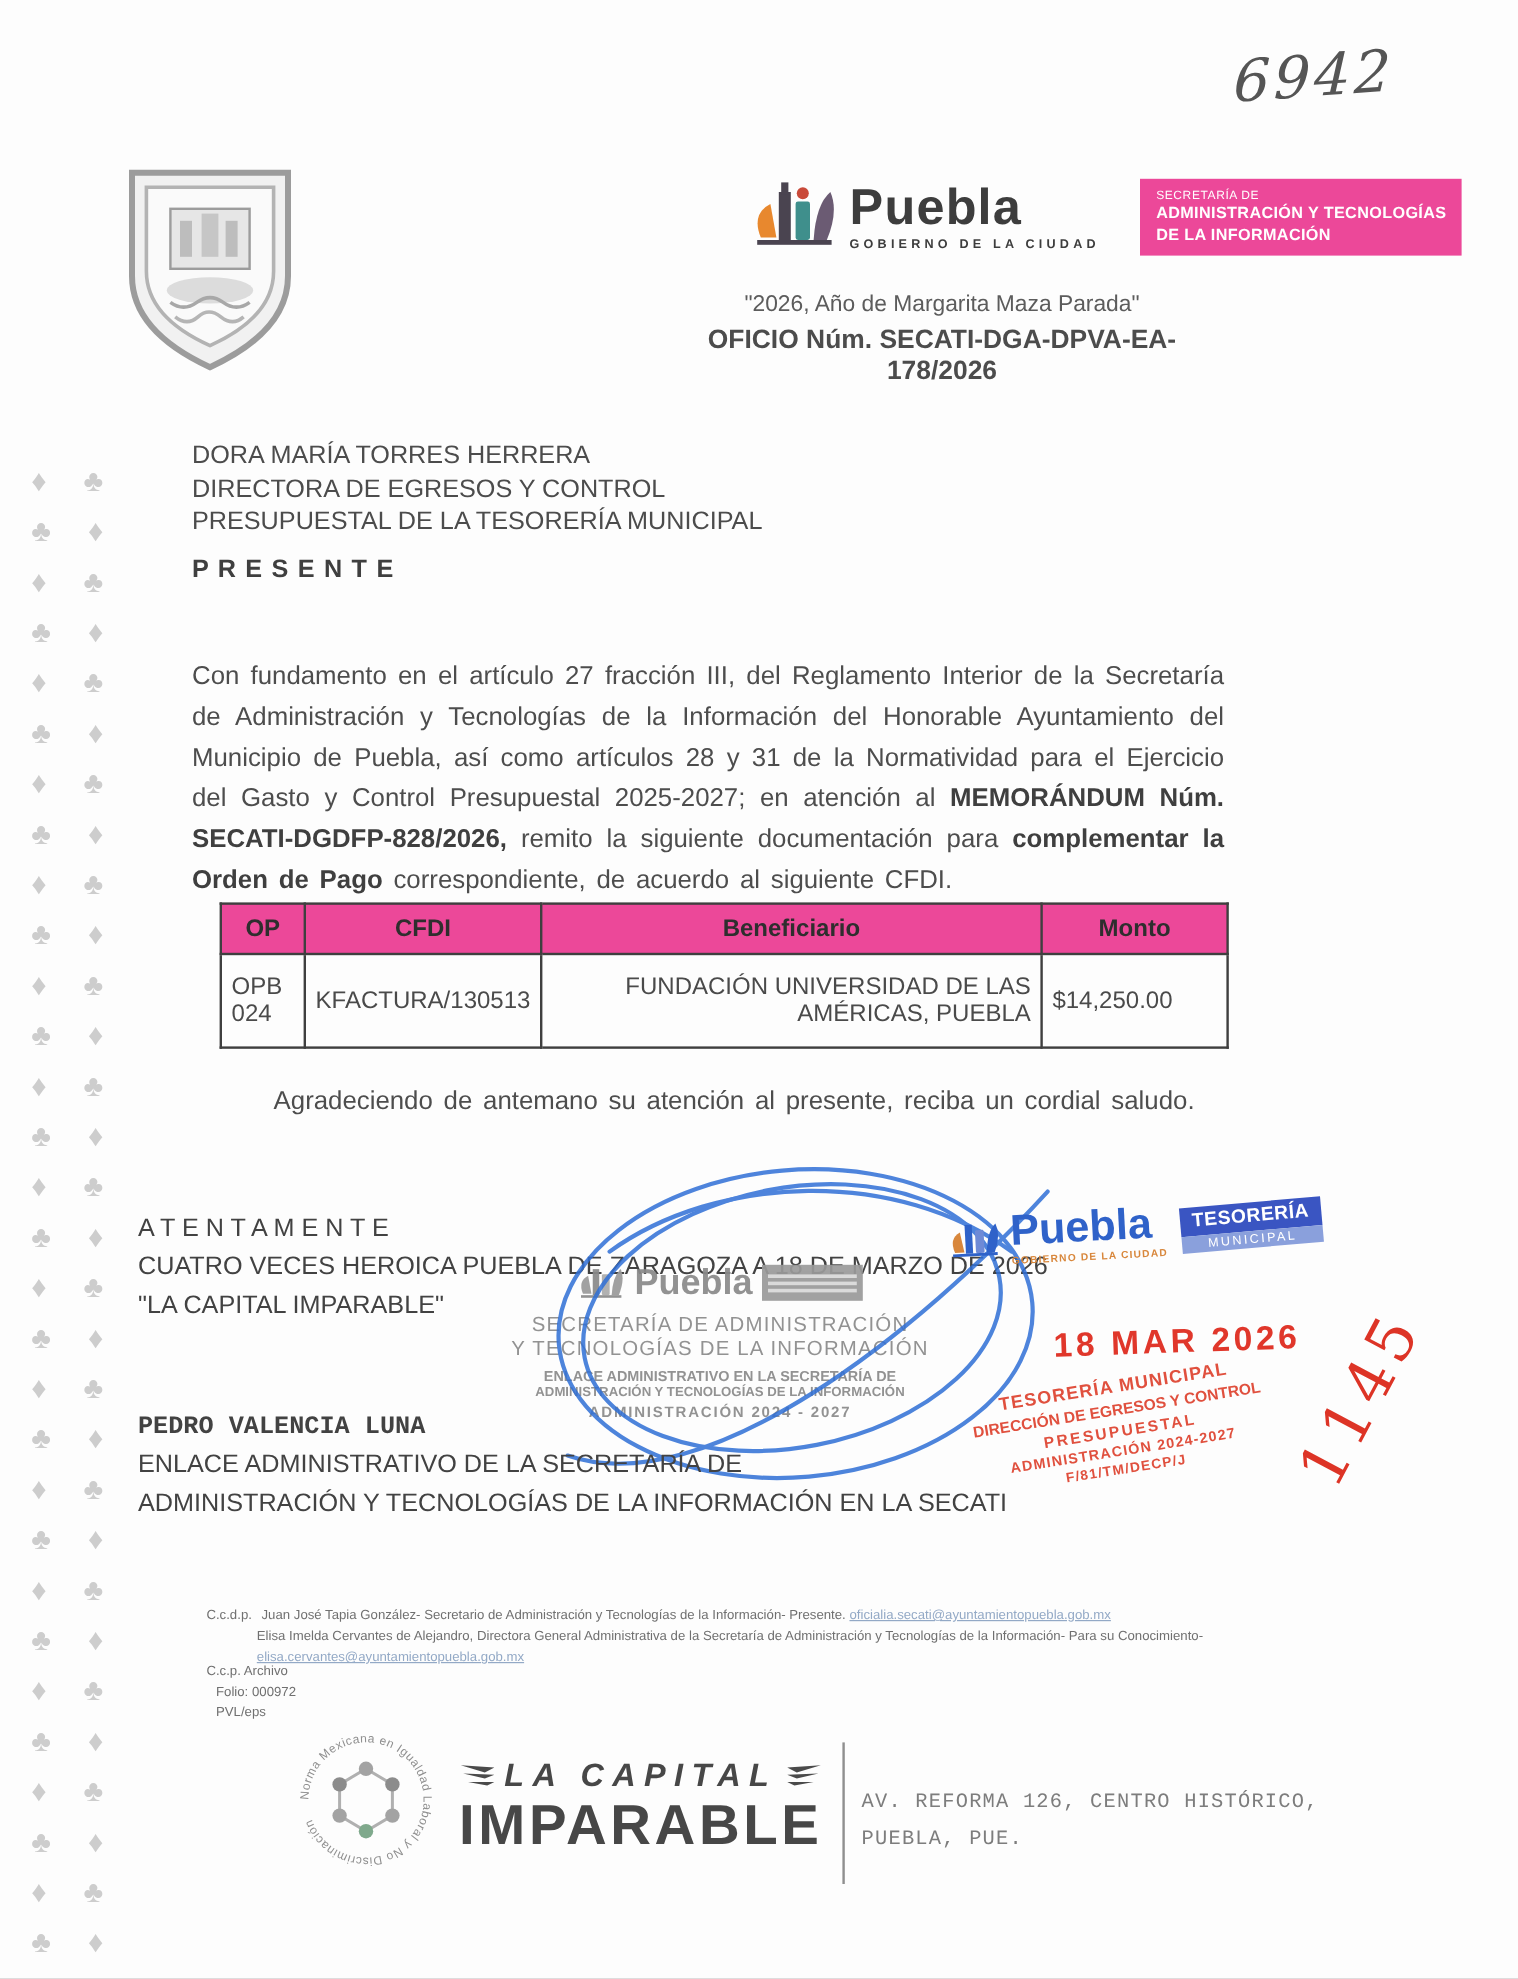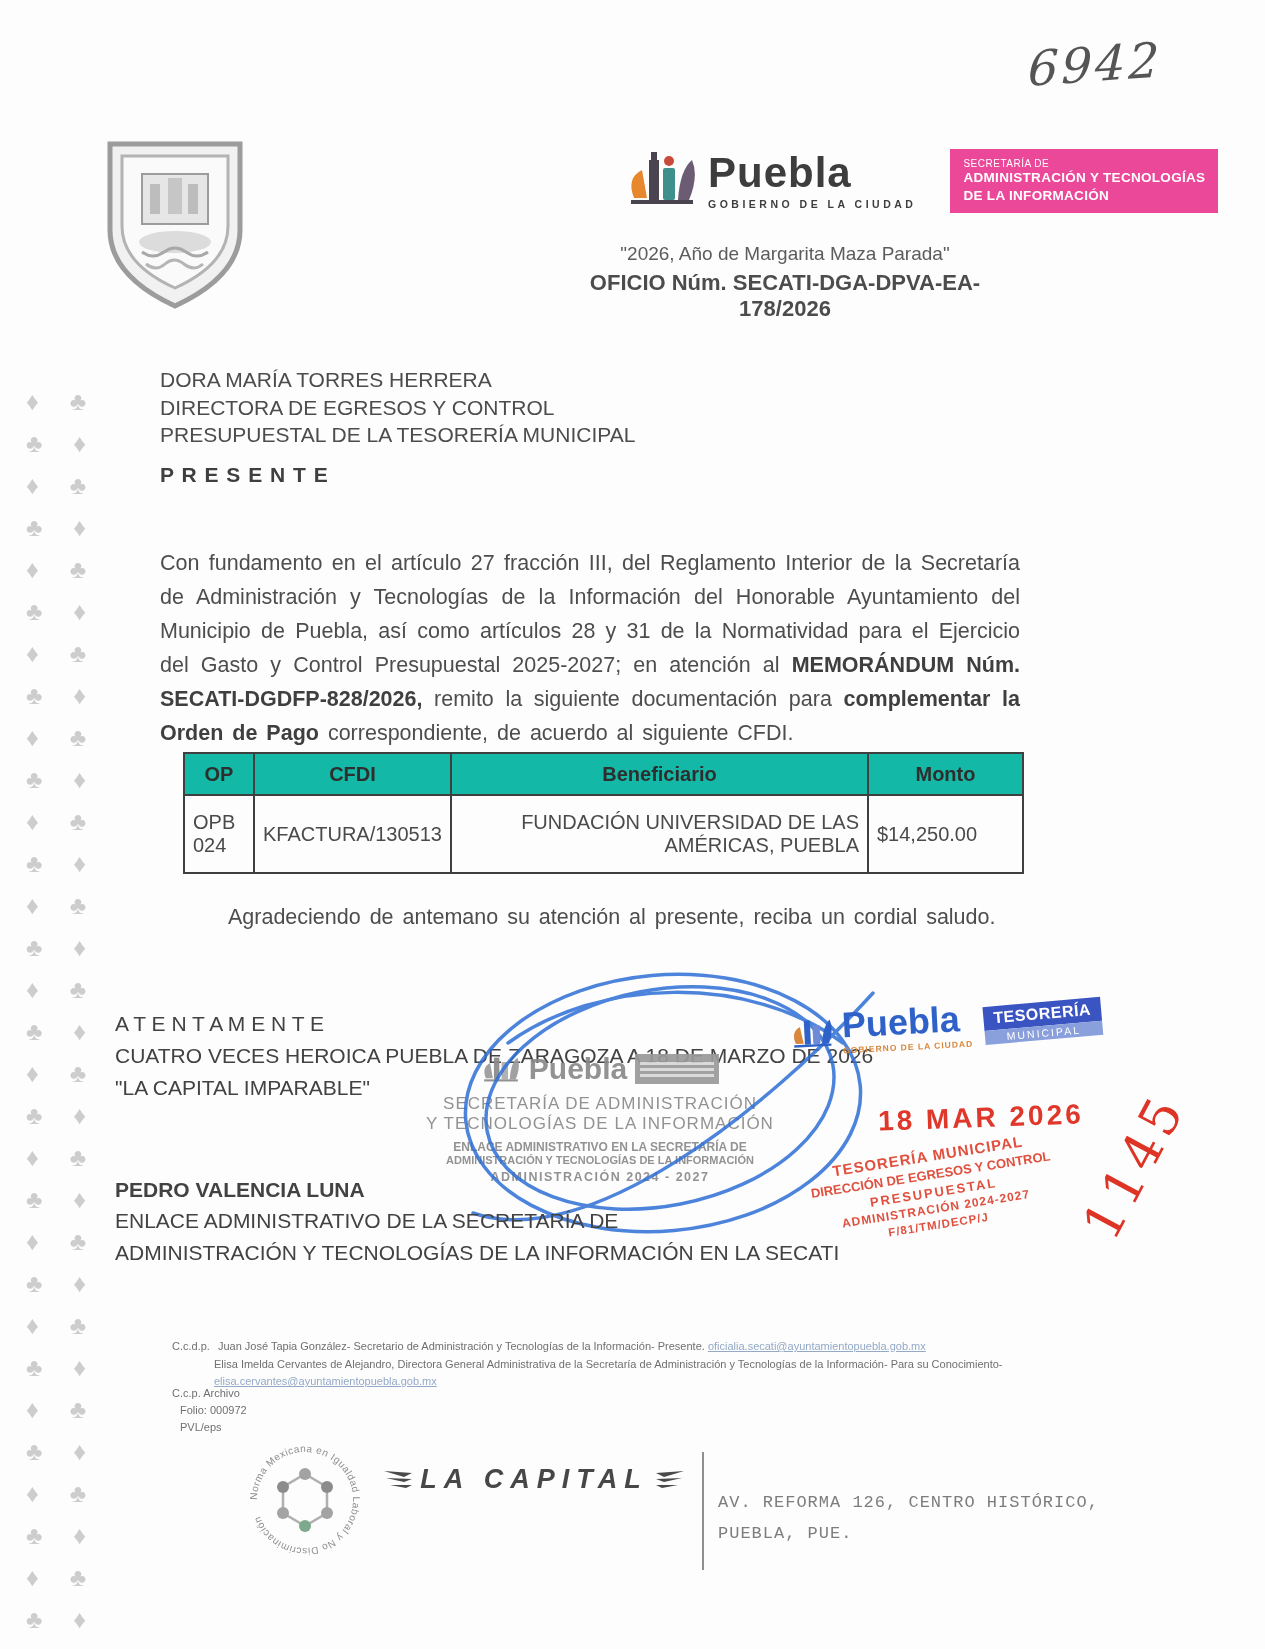--- a/index.html
+++ b/index.html
@@ -33,31 +33,31 @@
   #recipient .salutation{font-weight:bold;margin-top:12px;color:#3f3f3f;letter-spacing:1px;}
 
   
   #body-paragraph{left:160px;top:524px;width:860px;font-size:21.5px;line-height:34px;text-align:justify;color:#4d4d4d;word-spacing:3px;}
   .b{font-weight:bold;color:#3f3f3f;}
   #closing{left:160px;top:878px;width:860px;font-size:21.5px;line-height:34px;text-align:justify;text-indent:68px;color:#4d4d4d;word-spacing:3px;}
 
   
   #doc-table{left:183px;top:752px;border-collapse:collapse;table-layout:fixed;}
   #doc-table th,#doc-table td{border:2px solid #3f3f3f;font-size:20px;}
-  #doc-table th{background:#14b8a6;color:#2e2e2e;font-weight:600;height:36px;padding:2px 6px;}
+  #doc-table th{background:#ec4899;color:#2e2e2e;font-weight:600;height:36px;padding:2px 6px;}
   #doc-table td{height:72px;color:#4a4a4a;padding:2px 8px;}
   .col-op{width:70px;} .col-cfdi{width:175px;} .col-ben{width:417px;} .col-monto{width:155px;}
   td.cell-op{text-align:left;} td.cell-cfdi{text-align:center;} td.cell-ben{text-align:right;} td.cell-monto{text-align:left;padding-left:12px;}
 
   
   .sig-center{left:115px;width:970px;text-align:left;color:#424242;}
   #atentamente{top:1012px;font-size:21px;}
   #city-date{top:1044px;font-size:21px;}
   #motto{top:1076px;font-size:21px;}
-  #sig-name{top:1178px;font-size:21px;font-weight:600;}
+  #sig-name{top:1178px;font-size:21px;font-weight:600;font-family:Liberation Mono, monospace;}
   #sig-role1{top:1209px;font-size:21px;}
   #sig-role2{top:1241px;font-size:21px;}
 
   
   #secati-stamp{left:415px;top:1050px;width:370px;text-align:center;color:#8a8a8a;opacity:.92;}
   #secati-stamp .stamp-brand{display:flex;align-items:center;justify-content:center;gap:8px;}
   #secati-stamp .nm{font-size:30px;font-weight:bold;color:#8a8a8a;}
   #secati-stamp .mini-box{width:74px;height:30px;background:#9a9a9a;display:flex;flex-direction:column;justify-content:center;gap:3px;padding:0 5px;}
   #secati-stamp .mini-box i{display:block;height:3px;background:#d8d8d8;}
   #secati-stamp .sl1,#secati-stamp .sl2{font-size:17px;font-weight:normal;letter-spacing:1px;}
@@ -326,20 +326,21 @@
         </svg>
       <span class="cap">LA CAPITAL</span>
       <svg width="30" height="22" viewBox="0 0 30 22" style="transform:scaleX(-1)">
           <g fill="#4a4a4a">
             <path d="M30 4 L2 2 L22 8 Z"></path>
             <path d="M30 10 L4 9 L22 13 Z"></path>
             <path d="M30 16 L8 16 L24 19 Z"></path>
           </g>
         </svg>
     </div>
+    <div class="imp">IMPARABLE</div>
   </div>
 
   <div id="footer-divider" class="abs"></div>
 
   <div id="address" class="abs">
     <div>AV. REFORMA 126, CENTRO HISTÓRICO,</div>
     <div>PUEBLA, PUE.</div>
   </div>
 
 </div>

